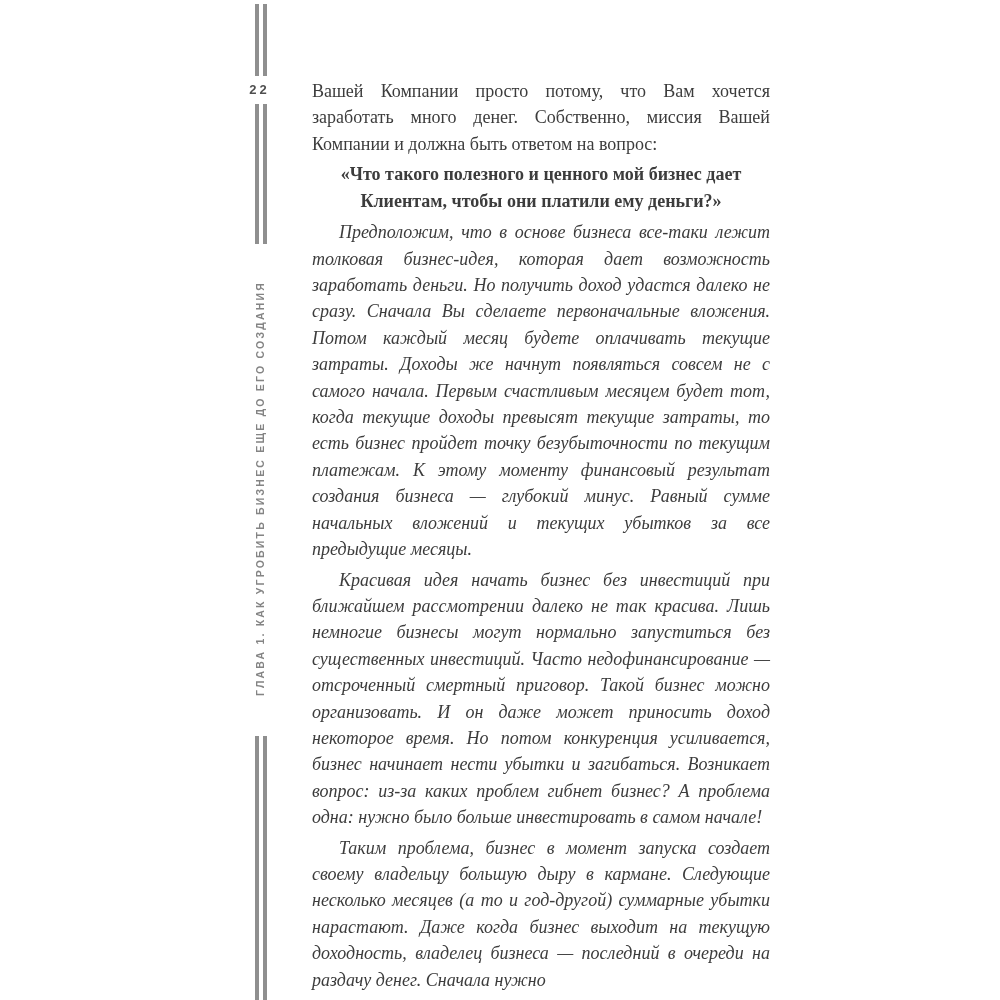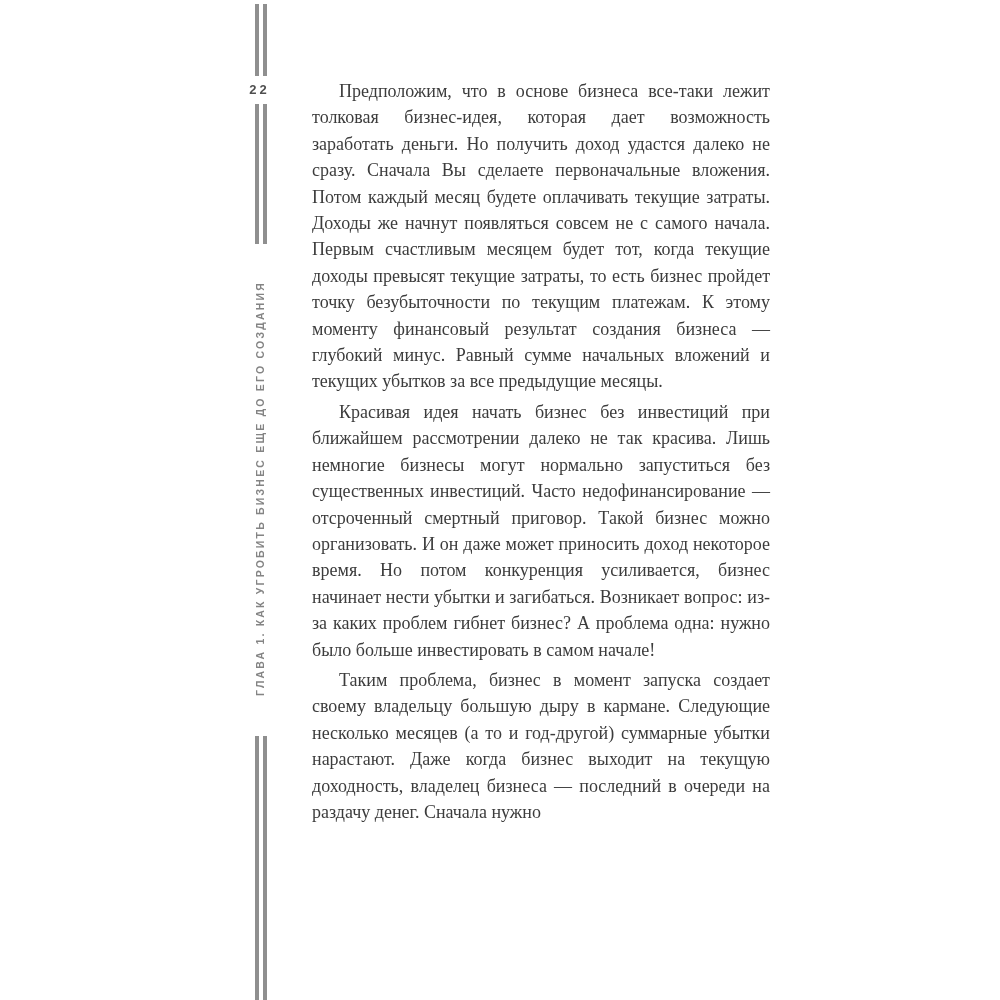--- a/index.html
+++ b/index.html
@@ -69,21 +69,21 @@
     top: 70px;
     width: 466px;
     font-size: 18px;
     line-height: 26.4px;
     color: var(--c-text);
     text-align: justify;
     hyphens: auto;
     -webkit-hyphens: auto;
   }
   .text-column p { margin: 0; }
-  .text-column p.indented { text-indent: 27px; }
+  .text-column p.indented { text-indent: 27px; font-style: italic; }
   .pull-quote {
     margin: 22px 0 26px 0;
     text-align: center;
     font-weight: bold;
     line-height: 27px;
     text-indent: 0;
     hyphens: none;
     -webkit-hyphens: none;
   }
 </style>
@@ -99,18 +99,20 @@
 
   <div class="rule r-left seg-mid"></div>
   <div class="rule r-right seg-mid"></div>
 
   <div class="vertical-title">ГЛАВА 1. КАК УГРОБИТЬ БИЗНЕС ЕЩЕ ДО ЕГО СОЗДАНИЯ</div>
 
   <div class="rule r-left seg-bot"></div>
   <div class="rule r-right seg-bot"></div>
 
   <div class="text-column">
+    <p>Вашей Компании просто потому, что Вам хочется заработать много денег. Собственно, миссия Вашей Компании и должна быть ответом на вопрос:</p>
+    <p class="pull-quote">«Что такого полезного и ценного мой бизнес дает Клиентам, чтобы они платили ему деньги?»</p>
     <p class="indented">Предположим, что в основе бизнеса все-таки лежит толковая бизнес-идея, которая дает возможность заработать деньги. Но получить доход удастся далеко не сразу. Сначала Вы сделаете первоначальные вложения. Потом каждый месяц будете оплачивать текущие затраты. Доходы же начнут появляться совсем не с самого начала. Первым счастливым месяцем будет тот, когда текущие доходы превысят текущие затраты, то есть бизнес пройдет точку безубыточности по текущим платежам. К этому моменту финансовый результат создания бизнеса — глубокий минус. Равный сумме начальных вложений и текущих убытков за все предыдущие месяцы.</p>
     <p class="indented">Красивая идея начать бизнес без инвестиций при ближайшем рассмотрении далеко не так красива. Лишь немногие бизнесы могут нормально запуститься без существенных инвестиций. Часто недофинансирование — отсроченный смертный приговор. Такой бизнес можно организовать. И он даже может приносить доход некоторое время. Но потом конкуренция усиливается, бизнес начинает нести убытки и загибаться. Возникает вопрос: из-за каких проблем гибнет бизнес? А проблема одна: нужно было больше инвестировать в самом начале!</p>
     <p class="indented">Таким проблема, бизнес в момент запуска создает своему владельцу большую дыру в кармане. Следующие несколько месяцев (а то и год-другой) суммарные убытки нарастают. Даже когда бизнес выходит на текущую доходность, владелец бизнеса — последний в очереди на раздачу денег. Сначала нужно</p>
   </div>
 
 </div>
 
 </body></html>

